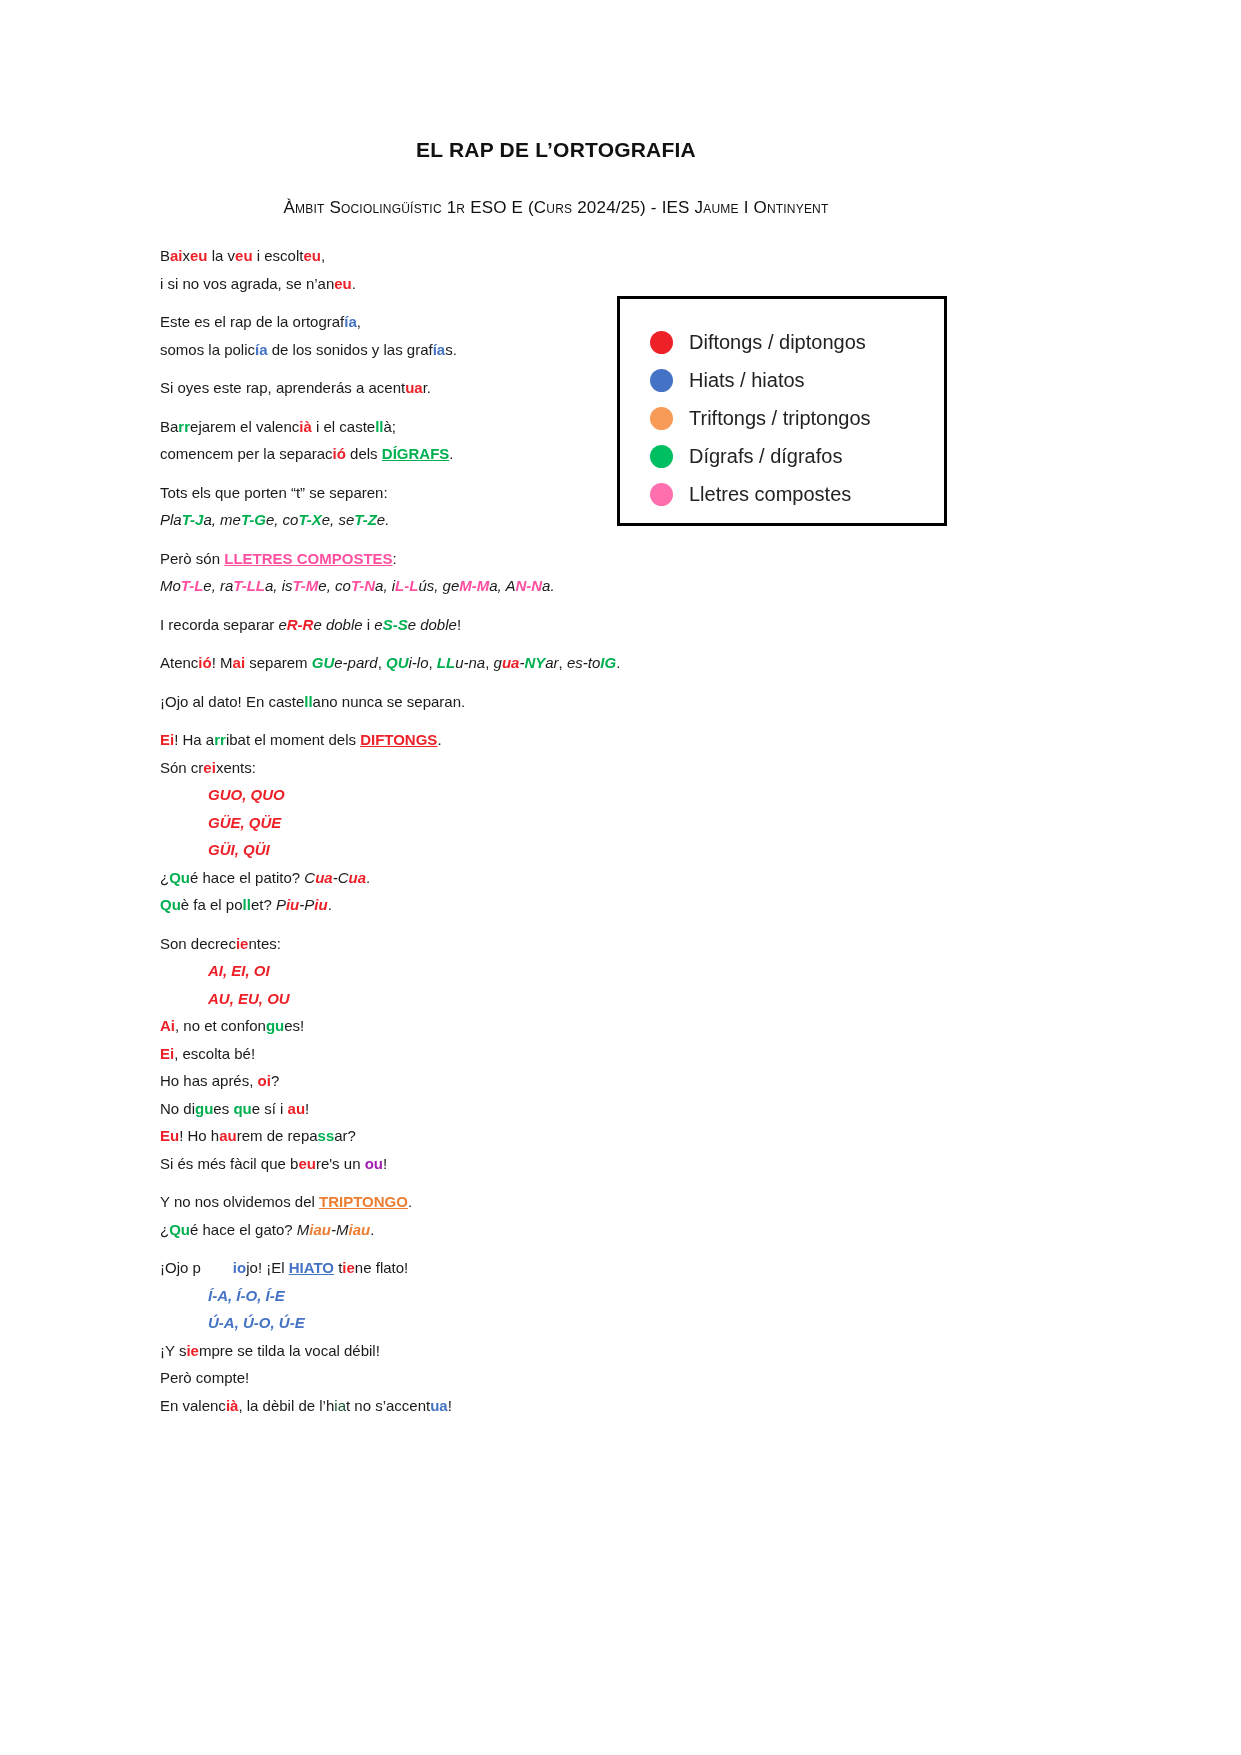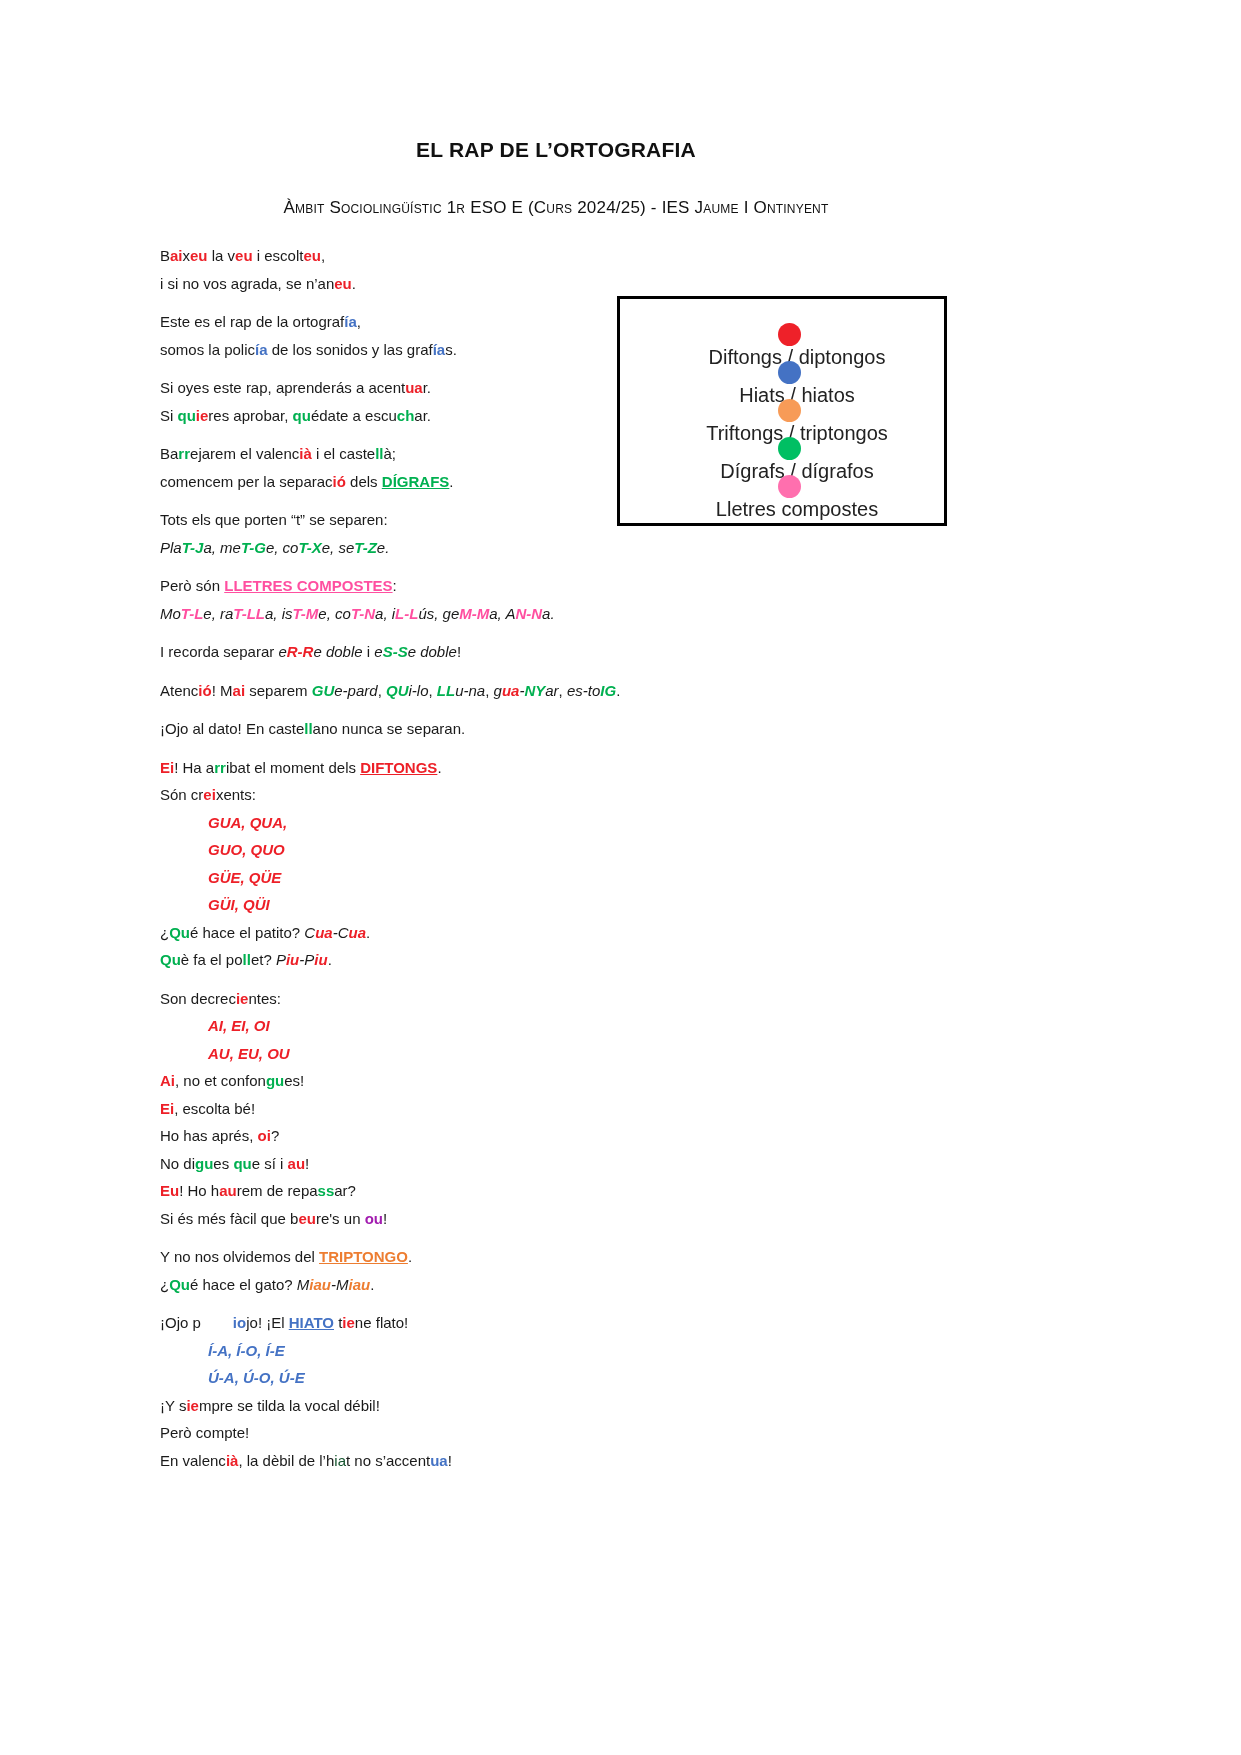--- a/index.html
+++ b/index.html
@@ -51,21 +51,20 @@
     width: 330px;
     height: 230px;
     border: 3px solid #000;
     background: #fff;
     padding: 24px 0 0 30px;
   }
   .legend-item {
     display: flex;
     align-items: center;
     height: 38px;
-    flex-direction: column;
   }
   .legend-dot {
     width: 23px;
     height: 23px;
     border-radius: 50%;
     flex: 0 0 auto;
     margin-right: 16px;
   }
   .legend-label {
     font-size: 20px;
@@ -83,21 +82,20 @@
         <div class="para">
           <div class="line"><span>B</span><span style="color: rgb(237, 32, 40); font-weight: 700;">ai</span><span>x</span><span style="color: rgb(237, 32, 40); font-weight: 700;">eu</span><span> la v</span><span style="color: rgb(237, 32, 40); font-weight: 700;">eu</span><span> i escolt</span><span style="color: rgb(237, 32, 40); font-weight: 700;">eu</span><span>,</span></div>
           <div class="line"><span>i si no vos agrada, se n’an</span><span style="color: rgb(237, 32, 40); font-weight: 700;">eu</span><span>.</span></div>
         </div>
         <div class="para">
           <div class="line"><span>Este es el rap de la ortograf</span><span style="color: rgb(68, 114, 196); font-weight: 700;">ía</span><span>,</span></div>
           <div class="line"><span>somos la polic</span><span style="color: rgb(68, 114, 196); font-weight: 700;">ía</span><span> de los sonidos y las graf</span><span style="color: rgb(68, 114, 196); font-weight: 700;">ía</span><span>s.</span></div>
         </div>
         <div class="para">
           <div class="line"><span>Si oyes este rap, aprenderás a acent</span><span style="color: rgb(237, 32, 40); font-weight: 700;">ua</span><span>r.</span></div>
-          <div class="line"><span>Si </span><span style="color: rgb(0, 176, 80); font-weight: 700;">qu</span><span style="color: rgb(237, 32, 40); font-weight: 700;">ie</span><span>res aprobar, </span><span style="color: rgb(0, 176, 80); font-weight: 700;">qu</span><span>édate a escu</span><span style="color: rgb(0, 176, 80); font-weight: 700;">ch</span><span>ar.</span></div>
         </div>
         <div class="para">
           <div class="line"><span>Ba</span><span style="color: rgb(0, 176, 80); font-weight: 700;">rr</span><span>ejarem el valenc</span><span style="color: rgb(237, 32, 40); font-weight: 700;">ià</span><span> i el caste</span><span style="color: rgb(0, 176, 80); font-weight: 700;">ll</span><span>à;</span></div>
           <div class="line"><span>comencem per la separac</span><span style="color: rgb(237, 32, 40); font-weight: 700;">ió</span><span> dels </span><span style="color: rgb(0, 176, 80); font-weight: 700; text-decoration: underline;">DÍGRAFS</span><span>.</span></div>
         </div>
         <div class="para">
           <div class="line"><span>Tots els que porten “t” se separen:</span></div>
           <div class="line italic"><span>Pla</span><span style="color: rgb(0, 176, 80); font-weight: 700;">T-J</span><span>a, me</span><span style="color: rgb(0, 176, 80); font-weight: 700;">T-G</span><span>e, co</span><span style="color: rgb(0, 176, 80); font-weight: 700;">T-X</span><span>e, se</span><span style="color: rgb(0, 176, 80); font-weight: 700;">T-Z</span><span>e.</span></div>
         </div>
         <div class="para">
@@ -109,21 +107,20 @@
         </div>
         <div class="para">
           <div class="line"><span>Atenc</span><span style="color: rgb(237, 32, 40); font-weight: 700;">ió</span><span>! M</span><span style="color: rgb(237, 32, 40); font-weight: 700;">ai</span><span> separem </span><span style="color: rgb(0, 176, 80); font-weight: 700; font-style: italic;">GU</span><span style="font-style: italic;">e-pard</span><span>, </span><span style="color: rgb(0, 176, 80); font-weight: 700; font-style: italic;">QU</span><span style="font-style: italic;">i-lo</span><span>, </span><span style="color: rgb(0, 176, 80); font-weight: 700; font-style: italic;">LL</span><span style="font-style: italic;">u-na</span><span>, </span><span style="font-style: italic;">g</span><span style="color: rgb(237, 32, 40); font-weight: 700; font-style: italic;">ua</span><span style="font-style: italic;">-</span><span style="color: rgb(0, 176, 80); font-weight: 700; font-style: italic;">NY</span><span style="font-style: italic;">ar</span><span>, </span><span style="font-style: italic;">es-to</span><span style="color: rgb(0, 176, 80); font-weight: 700; font-style: italic;">IG</span><span>.</span></div>
         </div>
         <div class="para">
           <div class="line"><span>¡Ojo al dato! En caste</span><span style="color: rgb(0, 176, 80); font-weight: 700;">ll</span><span>ano nunca se separan.</span></div>
         </div>
         <div class="para">
           <div class="line"><span style="color: rgb(237, 32, 40); font-weight: 700;">Ei</span><span>! Ha a</span><span style="color: rgb(0, 176, 80); font-weight: 700;">rr</span><span>ibat el moment dels </span><span style="color: rgb(237, 32, 40); font-weight: 700; text-decoration: underline;">DIFTONGS</span><span>.</span></div>
           <div class="line"><span>Són cr</span><span style="color: rgb(237, 32, 40); font-weight: 700;">ei</span><span>xents:</span></div>
-          <div class="line indent italic"><span style="color: rgb(237, 32, 40); font-weight: 700;">GUA, QUA,</span></div>
           <div class="line indent italic"><span style="color: rgb(237, 32, 40); font-weight: 700; margin-top: 36px;">GUO, QUO</span></div>
           <div class="line indent italic"><span style="color: rgb(237, 32, 40); font-weight: 700;">GÜE, QÜE</span></div>
           <div class="line indent italic"><span style="color: rgb(237, 32, 40); font-weight: 700;">GÜI, QÜI</span></div>
           <div class="line"><span>¿</span><span style="color: rgb(0, 176, 80); font-weight: 700;">Qu</span><span>é hace el patito? </span><span style="font-style: italic;">C</span><span style="color: rgb(237, 32, 40); font-weight: 700; font-style: italic;">ua</span><span style="font-style: italic;">-C</span><span style="color: rgb(237, 32, 40); font-weight: 700; font-style: italic;">ua</span><span>.</span></div>
           <div class="line"><span style="color: rgb(0, 176, 80); font-weight: 700;">Qu</span><span>è fa el po</span><span style="color: rgb(0, 176, 80); font-weight: 700;">ll</span><span>et? </span><span style="font-style: italic;">P</span><span style="color: rgb(237, 32, 40); font-weight: 700; font-style: italic;">iu</span><span style="font-style: italic;">-P</span><span style="color: rgb(237, 32, 40); font-weight: 700; font-style: italic;">iu</span><span>.</span></div>
         </div>
         <div class="para">
           <div class="line"><span>Son decrec</span><span style="color: rgb(237, 32, 40); font-weight: 700;">ie</span><span>ntes:</span></div>
           <div class="line indent italic"><span style="color: rgb(237, 32, 40); font-weight: 700;">AI, EI, OI</span></div>
           <div class="line indent italic"><span style="color: rgb(237, 32, 40); font-weight: 700;">AU, EU, OU</span></div>

